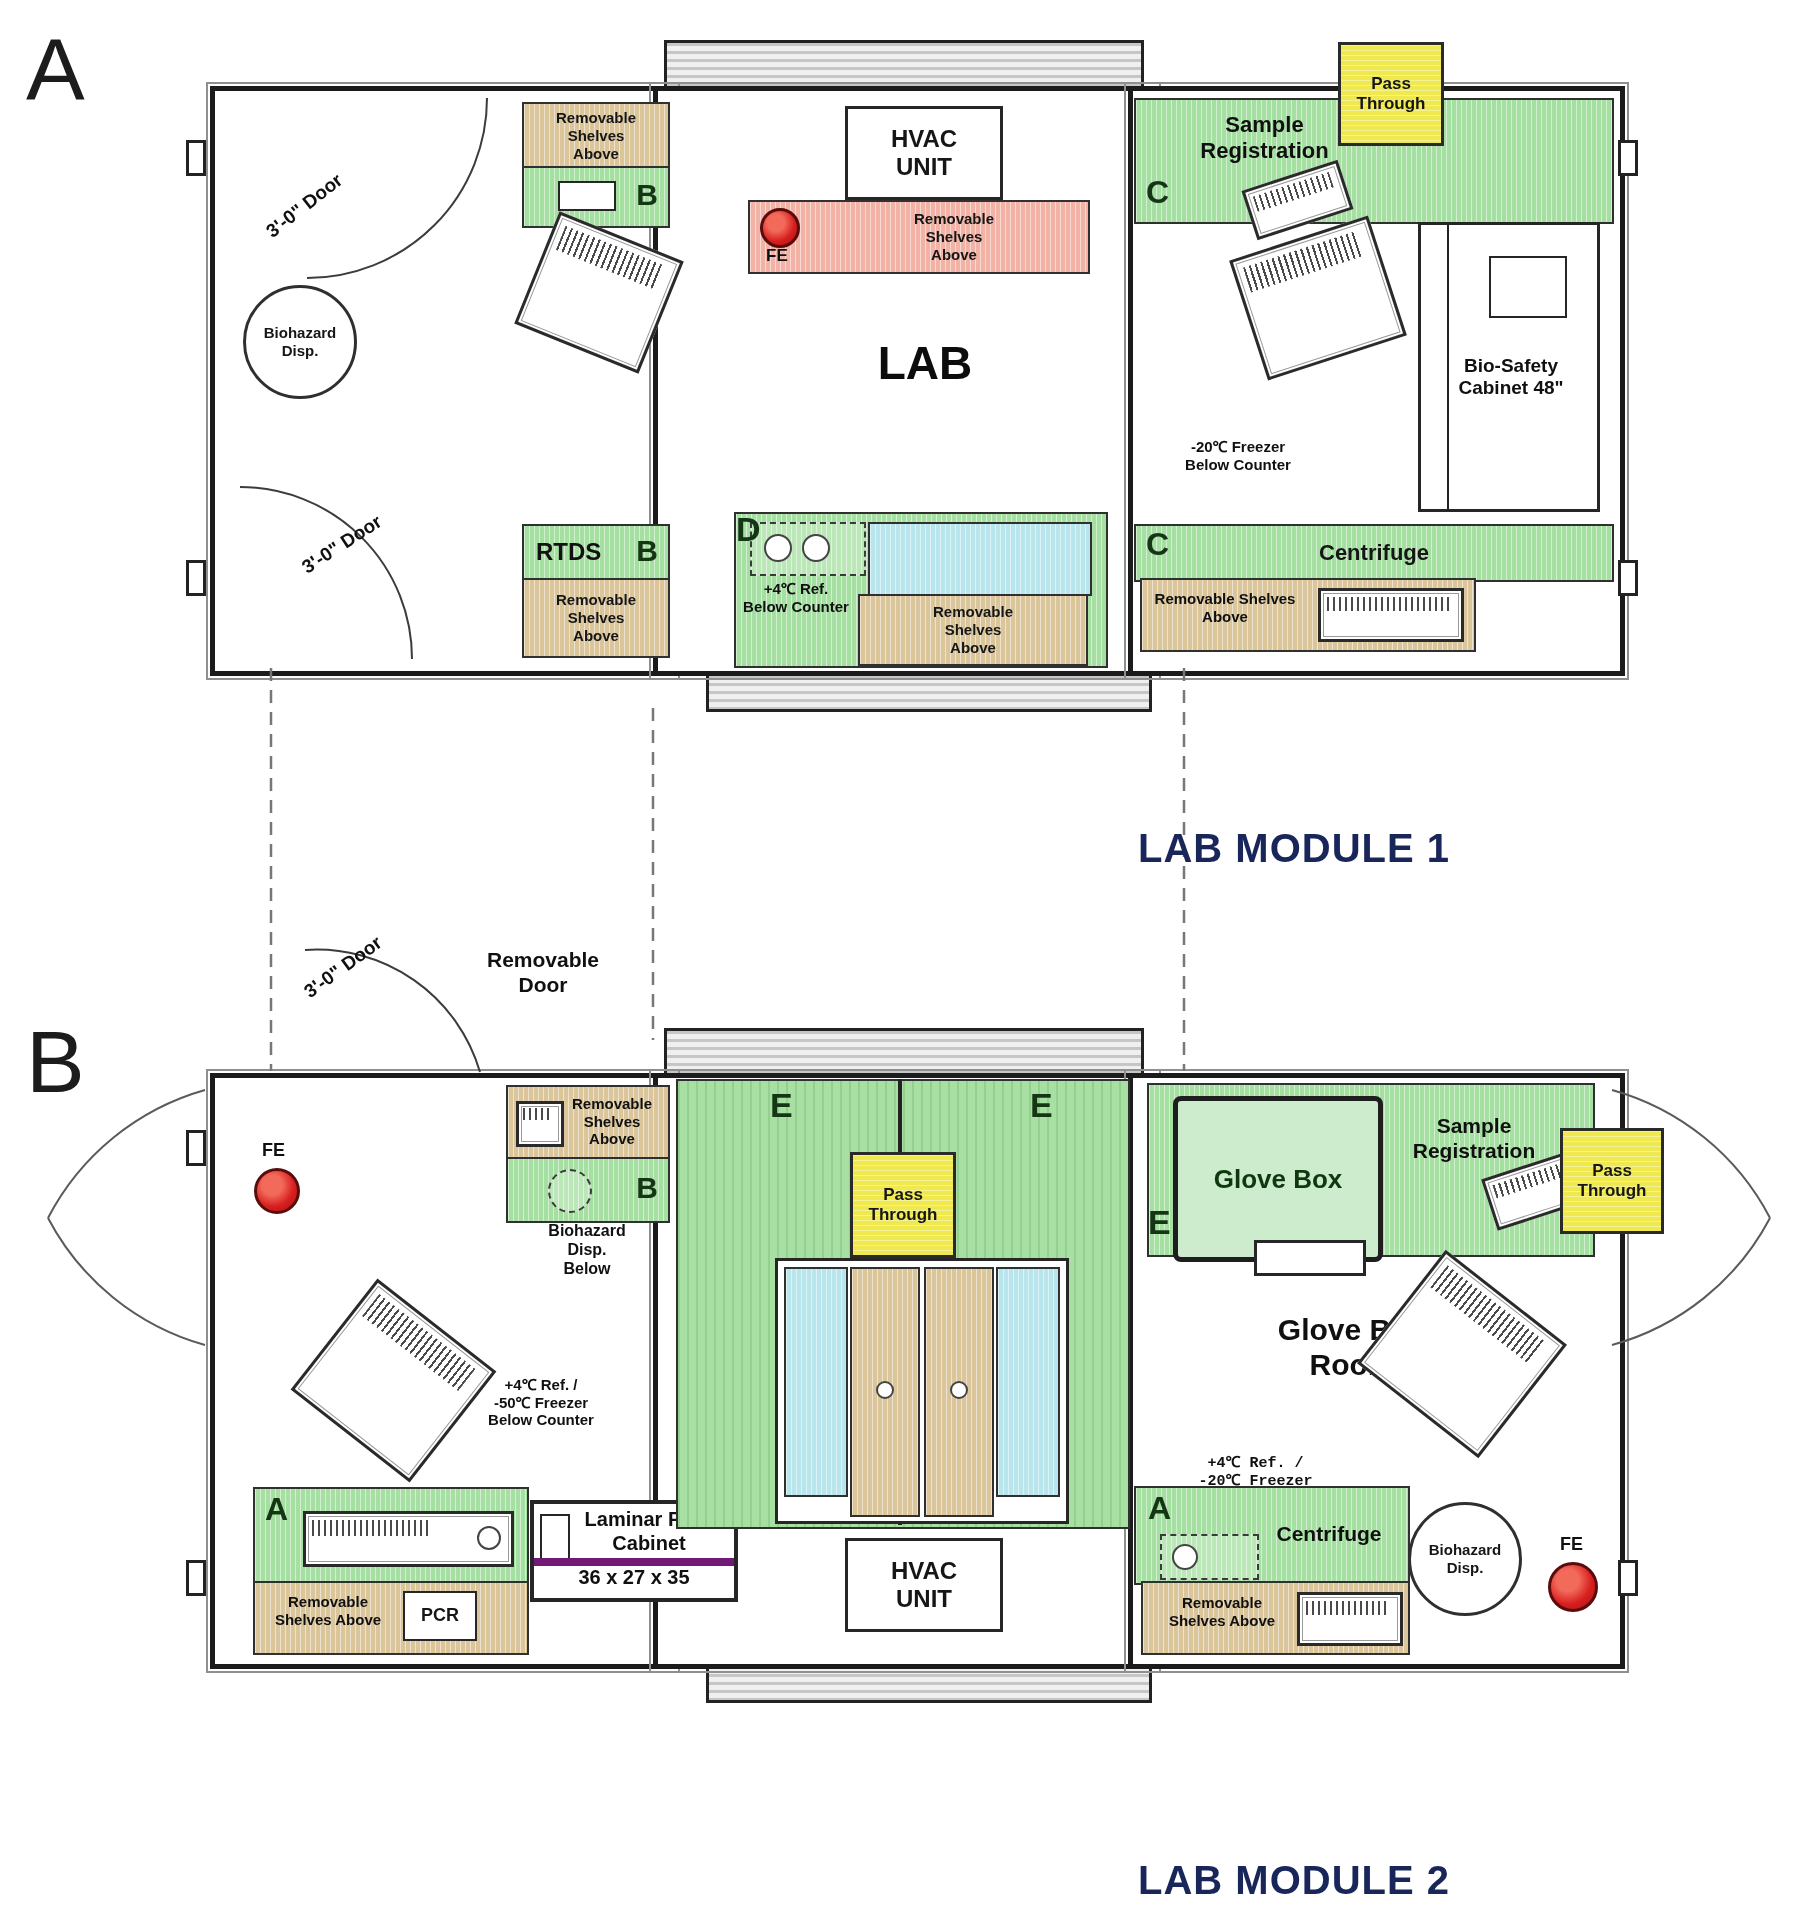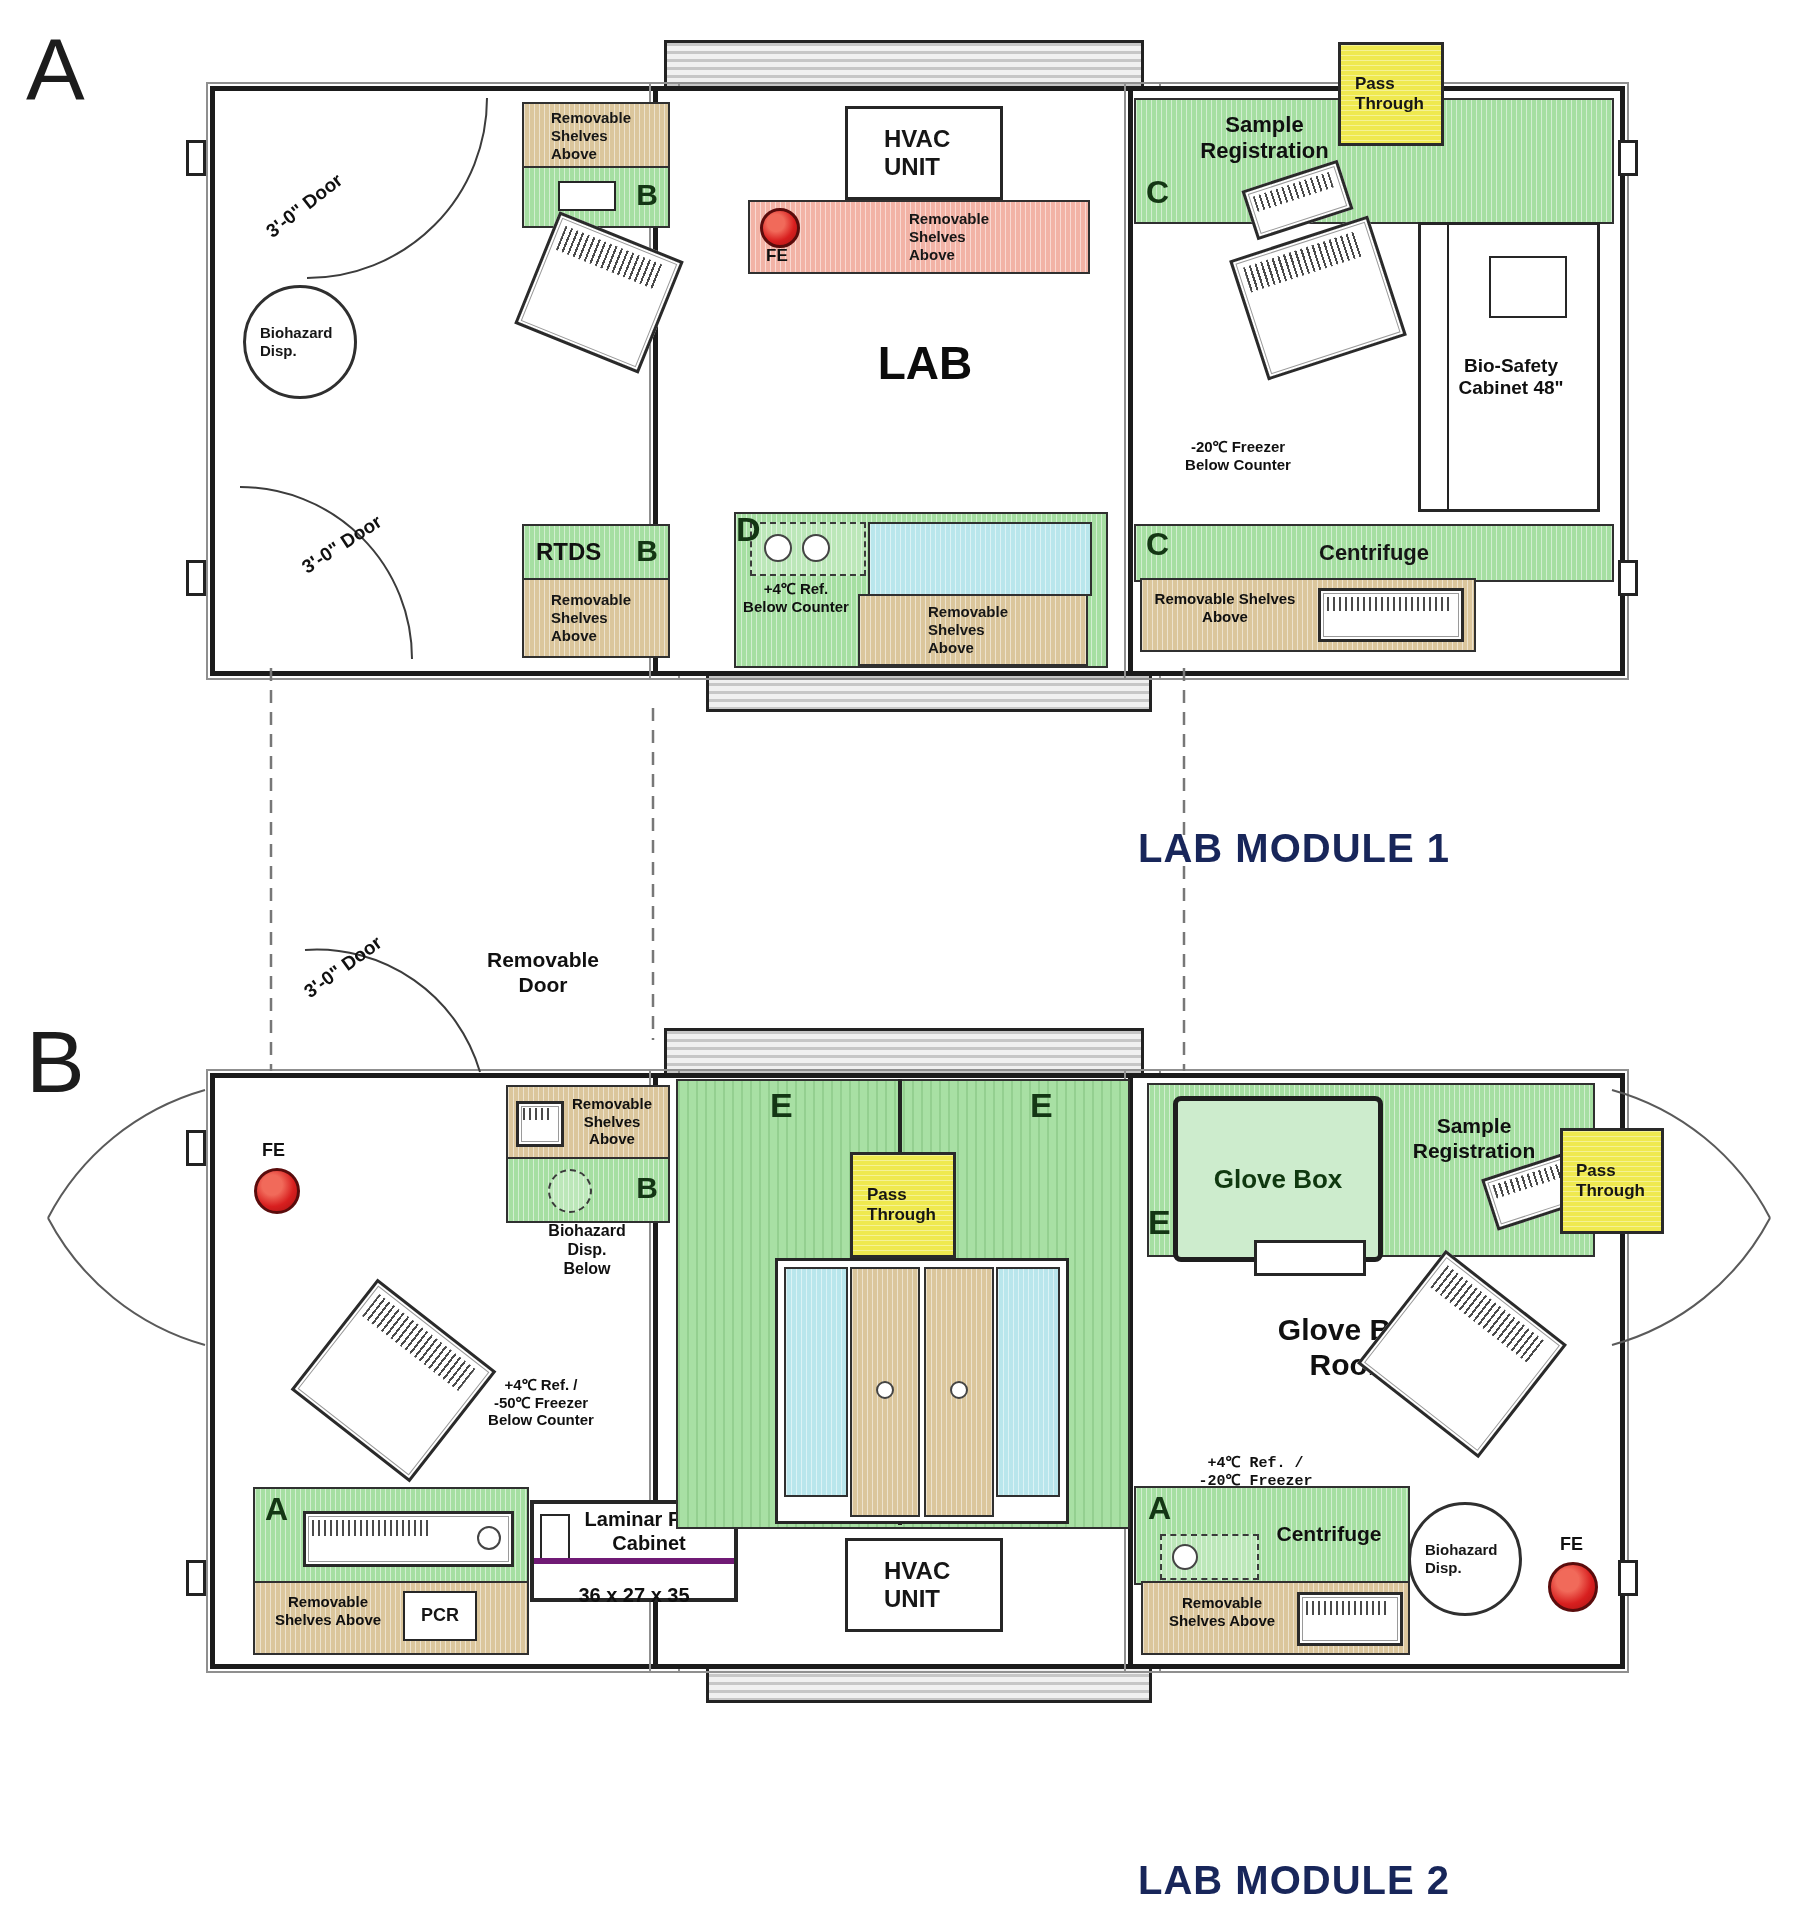--- a/index.html
+++ b/index.html
@@ -14,21 +14,21 @@
   .fill-y{position:absolute;background-color:#efe94f;background-image:repeating-linear-gradient(180deg,rgba(255,255,255,.4) 0 1px,rgba(0,0,0,0) 1px 5px);border:3px solid #2a2a2a;}
   .gv{position:absolute;background-color:#a8e0a4;background-image:repeating-linear-gradient(90deg,rgba(0,90,0,.12) 0 2px,rgba(0,0,0,0) 2px 9px);border:2px solid #303030;}
   .whitebox{position:absolute;background:#fff;border:3px solid #262626;}
   .machine{position:absolute;background:#fff;border:3px solid #2a2a2a;box-shadow:inset 0 0 0 2px #fff,inset 0 0 0 3px #9a9a9a;}
   .grill{position:absolute;background:repeating-linear-gradient(90deg,#4a4a4a 0 2px,rgba(0,0,0,0) 2px 6px);}
   .dashbox{position:absolute;border:2px dashed #3a3a3a;background:rgba(255,255,255,.25);}
   .circle{position:absolute;border:3px solid #2f2f2f;border-radius:50%;background:#fff;display:flex;align-items:center;justify-content:center;}
   .smcirc{position:absolute;border:2px solid #444;border-radius:50%;background:#fff;}
   .fe-dot{position:absolute;border-radius:50%;background:radial-gradient(circle at 38% 35%,#f16a5a 0 28%,#d81f1f 60%,#a31212 100%);border:3px solid #5a0c0c;}
   .lbl{position:absolute;font-weight:bold;color:#101010;text-align:center;line-height:1.18;}
-  .txt{font-weight:bold;color:#161616;line-height:1.18;}
+  .txt{font-weight:bold;color:#161616;text-align:center;line-height:1.18;}
   .zletter{position:absolute;font-weight:bold;color:#143614;}
   .rot{transform-origin:left top;white-space:nowrap;}
   .flexc{display:flex;align-items:center;justify-content:center;}
   .title{position:absolute;font-weight:bold;color:#18265a;font-size:40px;text-align:right;letter-spacing:1px;}
   .plabel{position:absolute;color:#1c1c1c;font-size:88px;font-weight:500;line-height:1;}
   .stub{position:absolute;width:14px;height:30px;background:#fff;border:3px solid #222;}
   .divider{position:absolute;background:#222;}
   .glove{position:absolute;background:#cdeccd;border:5px solid #1e1e1e;border-radius:8px;}
   svg{position:absolute;left:0;top:0;pointer-events:none;}
 </style>
@@ -184,21 +184,21 @@
     <span class="whitebox flexc" style="left:148px;top:8px;width:70px;height:46px;border-width:2px;">
       <span class="txt" style="font-size:18px;">PCR</span>
     </span>
   </div>
   <div class="whitebox flexc" style="left:530px;top:1524px;width:200px;height:30px;border-width:2px;">
     <span class="txt" style="font-size:16px;font-family:Liberation Serif, serif;">PCR - 36</span>
   </div>
   <div class="whitebox" style="left:530px;top:1500px;width:200px;height:94px;border-width:4px;">
     <span class="whitebox" style="left:6px;top:10px;width:26px;height:46px;border-width:2px;"></span>
     <span class="lbl" style="left:36px;top:4px;width:158px;font-size:20px;">Laminar Flow Cabinet</span>
-    <span class="lbl" style="left:0;top:54px;width:100%;font-size:20px;border-top:6px solid #701a75;padding-top:20px;">36 x 27 x 35</span>
+    <span class="lbl" style="left:0;top:54px;width:100%;font-size:20px;border-top:8px solid #701a75;padding-top:0;">36 x 27 x 35</span>
   </div>
 
   <div class="gv" style="left:676px;top:1079px;width:450px;height:446px;"></div>
   <div class="divider" style="left:898px;top:1079px;width:4px;height:446px;"></div>
   <div class="zletter" style="left:770px;top:1086px;font-size:34px;">E</div>
   <div class="zletter" style="left:1030px;top:1086px;font-size:34px;">E</div>
   <div class="fill-y flexc" style="left:850px;top:1152px;width:100px;height:100px;">
     <span class="txt" style="font-size:17px;width:72px;">Pass Through</span>
   </div>
   <div class="whitebox" style="left:775px;top:1258px;width:288px;height:260px;">

